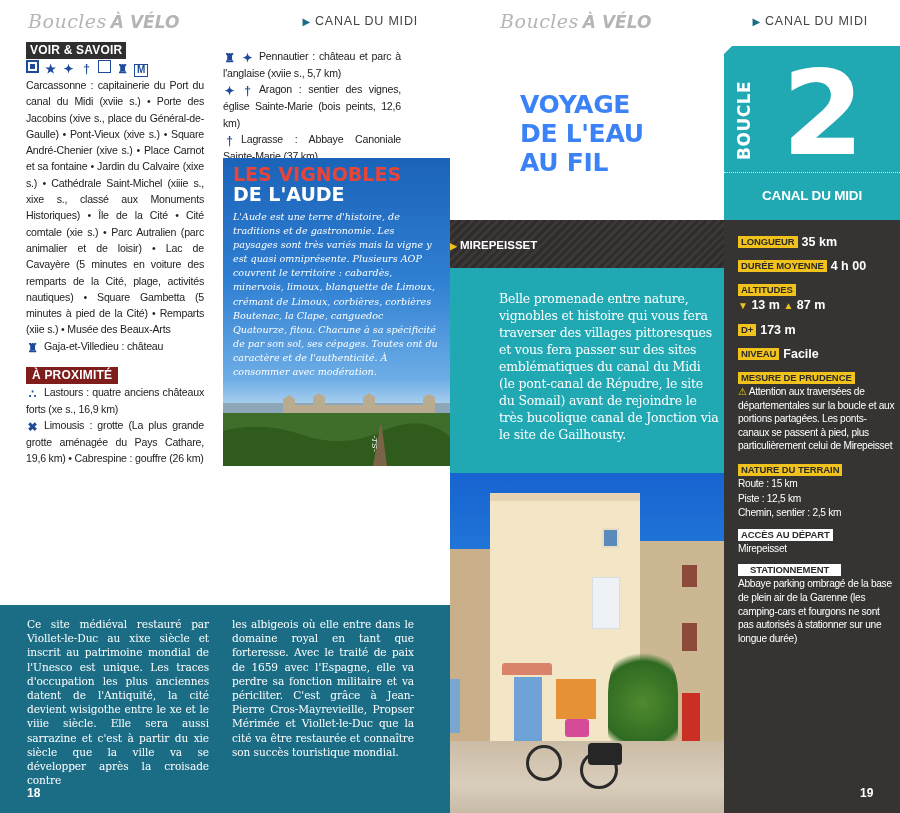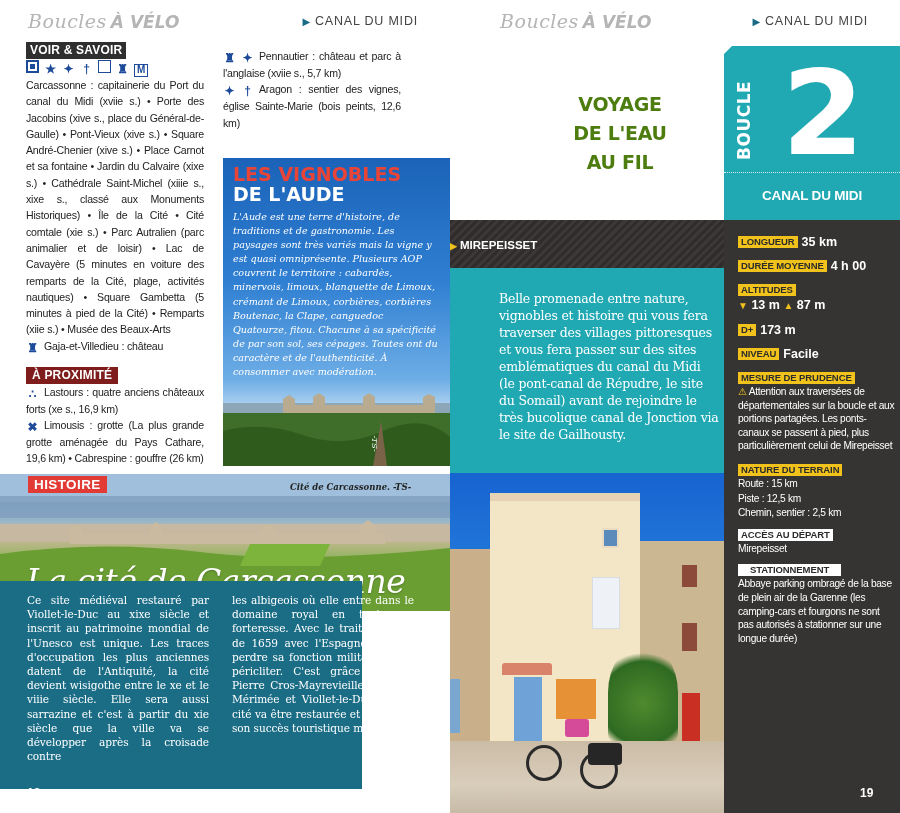--- a/index.html
+++ b/index.html
@@ -42,29 +42,29 @@
   .vigno .castle { position: absolute; left: 0; right: 0; bottom: 0; height: 75px; }
   .vigno .credit { position: absolute; right: 68px; bottom: 18px; color: #fff; font-size: 8px; transform: rotate(90deg); font-family: "DejaVu Serif", serif; font-style: italic; }
 
   
   .histoire { position: absolute; left: 0; top: 474px; width: 450px; height: 137px; overflow: hidden;
               background: linear-gradient(180deg, #8fb8d9 0%, #7da6c8 22%, #9bb7c8 35%, #cdb89c 45%, #9fb56d 58%, #5e9a32 75%, #73a83a 90%, #8fae40 100%); }
   .hist-label { position: absolute; left: 28px; top: 2px; background: #e23a34; color: #fff; font-weight: bold; font-size: 13.5px; padding: 1px 6px; letter-spacing: 0.4px; }
   .hist-credit { position: absolute; left: 290px; top: 8px; font-family: "DejaVu Serif", serif; font-style: italic; font-size: 8.5px; color: #222; font-weight: bold; }
   .hist-title { position: absolute; left: 26px; top: 88px; font-family: "DejaVu Serif", serif; font-style: italic; font-size: 33px; color: #fff; letter-spacing: -0.5px; text-shadow: 0 1px 2px rgba(0,0,0,0.25); }
 
-  .hist-body { position: absolute; left: 0; top: 581px; width: 362px; height: 208px; background: #1b6d86; }
+  .hist-body { position: absolute; left: 0; top: 605px; width: 450px; height: 208px; background: #1b6d86; }
   .hist-col { position: absolute; top: 12px; width: 182px; font-family: "DejaVu Serif", serif; font-size: 10.6px; line-height: 14.2px; color: #fff; text-align: justify; letter-spacing: -0.1px; }
   .hist-col.c1 { left: 27px; }
   .hist-col.c2 { left: 232px; }
   .pg-num { position: absolute; font-weight: bold; font-size: 12px; color: #fff; }
   .pg-left { left: 27px; top: 786px; }
 
   
-  .voyage { position: absolute; left: 70px; top: 90px; width: 200px; text-align: center; font-family: "DejaVu Sans", sans-serif; font-weight: bold; font-size: 19px; line-height: 29px; color: #4d7c0f; letter-spacing: -0.3px; }
+  .voyage { position: absolute; left: 70px; top: 90px; width: 200px; font-family: "DejaVu Sans", sans-serif; font-weight: bold; font-size: 25px; line-height: 29px; color: #3b82f6; letter-spacing: -0.3px; }
 
   .boucle-box { position: absolute; left: 274px; top: 46px; width: 176px; height: 174px; background: #20a8b3;
                 clip-path: polygon(8px 0, 100% 0, 100% 100%, 0 100%, 0 8px); }
   .boucle-word { position: absolute; left: 8px; top: 80px; color: #fff; font-family: "DejaVu Sans", sans-serif; font-weight: bold; font-size: 17px; transform: rotate(-90deg); transform-origin: left top; top: 112px; letter-spacing: 0.5px; }
   .boucle-word { left: 10px; top: 114px; }
   .boucle-num { position: absolute; left: 58px; top: 8px; color: #fff; font-family: "DejaVu Sans", sans-serif; font-weight: bold; font-size: 118px; line-height: 118px; }
   .boucle-sep { position: absolute; left: 0; right: 0; top: 126px; border-top: 1.5px dotted rgba(255,255,255,0.8); }
   .boucle-sub { position: absolute; left: 0; right: 0; top: 142px; text-align: center; color: #fff; font-weight: bold; font-size: 13.5px; letter-spacing: -0.2px; }
 
   .mire-band { position: absolute; left: 0; top: 220px; width: 274px; height: 48px;
@@ -141,51 +141,39 @@
       </div>
       <div class="justify">
         <span class="ic">✖</span><span>Limousis : grotte (La plus grande grotte aménagée du Pays Cathare, 19,6 km) • Cabrespine : gouffre (26 km)</span>
       </div>
     </div>
   </div>
 
   <div class="col-mid-top">
     <div><span class="ic">♜</span><span class="ic">✦</span><span>Pennautier : château et parc à l'anglaise (xviie s., 5,7 km)</span></div>
     <div><span class="ic">✦</span><span class="ic">†</span><span>Aragon : sentier des vignes, église Sainte-Marie (bois peints, 12,6 km)</span></div>
+    <div><span class="ic">†</span><span>Lagrasse : Abbaye Canoniale Sainte-Marie (37 km)</span></div>
   </div>
 
   <div class="vigno">
     <h2>
       <span class="red">LES VIGNOBLES</span>
       <span class="white">DE L'AUDE</span>
     </h2>
     <p>L'Aude est une terre d'histoire, de traditions et de gastronomie. Les paysages sont très variés mais la vigne y est quasi omniprésente. Plusieurs AOP couvrent le territoire : cabardès, minervois, limoux, blanquette de Limoux, crémant de Limoux, corbières, corbières Boutenac, la Clape, canguedoc Quatourze, fitou. Chacune à sa spécificité de par son sol, ses cépages. Toutes ont du caractère et de l'authenticité. À consommer avec modération.</p>
     <svg class="castle" viewBox="0 0 227 75" preserveAspectRatio="none">
       <rect x="0" y="20" width="227" height="55" fill="#3f6e2a"></rect>
       <rect x="0" y="12" width="227" height="10" fill="#8da7b8"></rect>
       <path d="M60 22 L60 8 L66 4 L72 8 L72 14 L90 14 L90 6 L96 2 L102 6 L102 14 L140 14 L140 6 L146 2 L152 6 L152 14 L200 14 L200 6 L206 3 L212 6 L212 22 Z" fill="#b8ab8f"></path>
       <path d="M0 40 Q40 30 80 44 T160 40 T227 46 L227 75 L0 75 Z" fill="#2f5c1c"></path>
       <path d="M150 75 L158 30 L164 75 Z" fill="#7a6346"></path>
     </svg>
     <div class="credit">-TS-</div>
   </div>
 
-  <div class="histoire">
-    <svg style="position:absolute;left:0;top:0" width="450" height="137">
-      <rect x="0" y="0" width="450" height="28" fill="#9fbfdc"></rect>
-      <rect x="0" y="22" width="450" height="22" fill="#7f9fbe" opacity="0.8"></rect>
-      <rect x="0" y="50" width="450" height="18" fill="#c7b8a2"></rect>
-      <path d="M70 70 L70 54 L76 50 L82 54 L82 60 L150 60 L150 52 L156 48 L162 52 L162 60 L260 60 L260 54 L268 50 L276 54 L276 60 L360 60 L360 52 L368 46 L376 52 L376 60 L385 60 L385 70 Z" fill="#c9baa0"></path>
-      <path d="M0 80 Q100 66 200 78 T450 74 L450 137 L0 137 Z" fill="#6a9e33"></path>
-      <path d="M250 70 L330 70 L320 92 L240 92 Z" fill="#7db43b"></path>
-    </svg>
-    <span class="hist-label">HISTOIRE</span>
-    <span class="hist-credit">Cité de Carcassonne. -TS-</span>
-    <div class="hist-title">La cité de Carcassonne</div>
-  </div>
 
   <div class="hist-body">
     <div class="hist-col c1">Ce site médiéval restauré par Viollet-le-Duc au xixe siècle et inscrit au patrimoine mondial de l'Unesco est unique. Les traces d'occupation les plus anciennes datent de l'Antiquité, la cité devient wisigothe entre le xe et le viiie siècle. Elle sera aussi sarrazine et c'est à partir du xie siècle que la ville va se développer après la croisade contre</div>
     <div class="hist-col c2">les albigeois où elle entre dans le domaine royal en tant que forteresse. Avec le traité de paix de 1659 avec l'Espagne, elle va perdre sa fonction militaire et va péricliter. C'est grâce à Jean-Pierre Cros-Mayrevieille, Propser Mérimée et Viollet-le-Duc que la cité va être restaurée et connaître son succès touristique mondial.</div>
   </div>
   <div class="pg-num pg-left">18</div>
 </div>
 
 <div class="page page-right">
   <div class="running-head">

